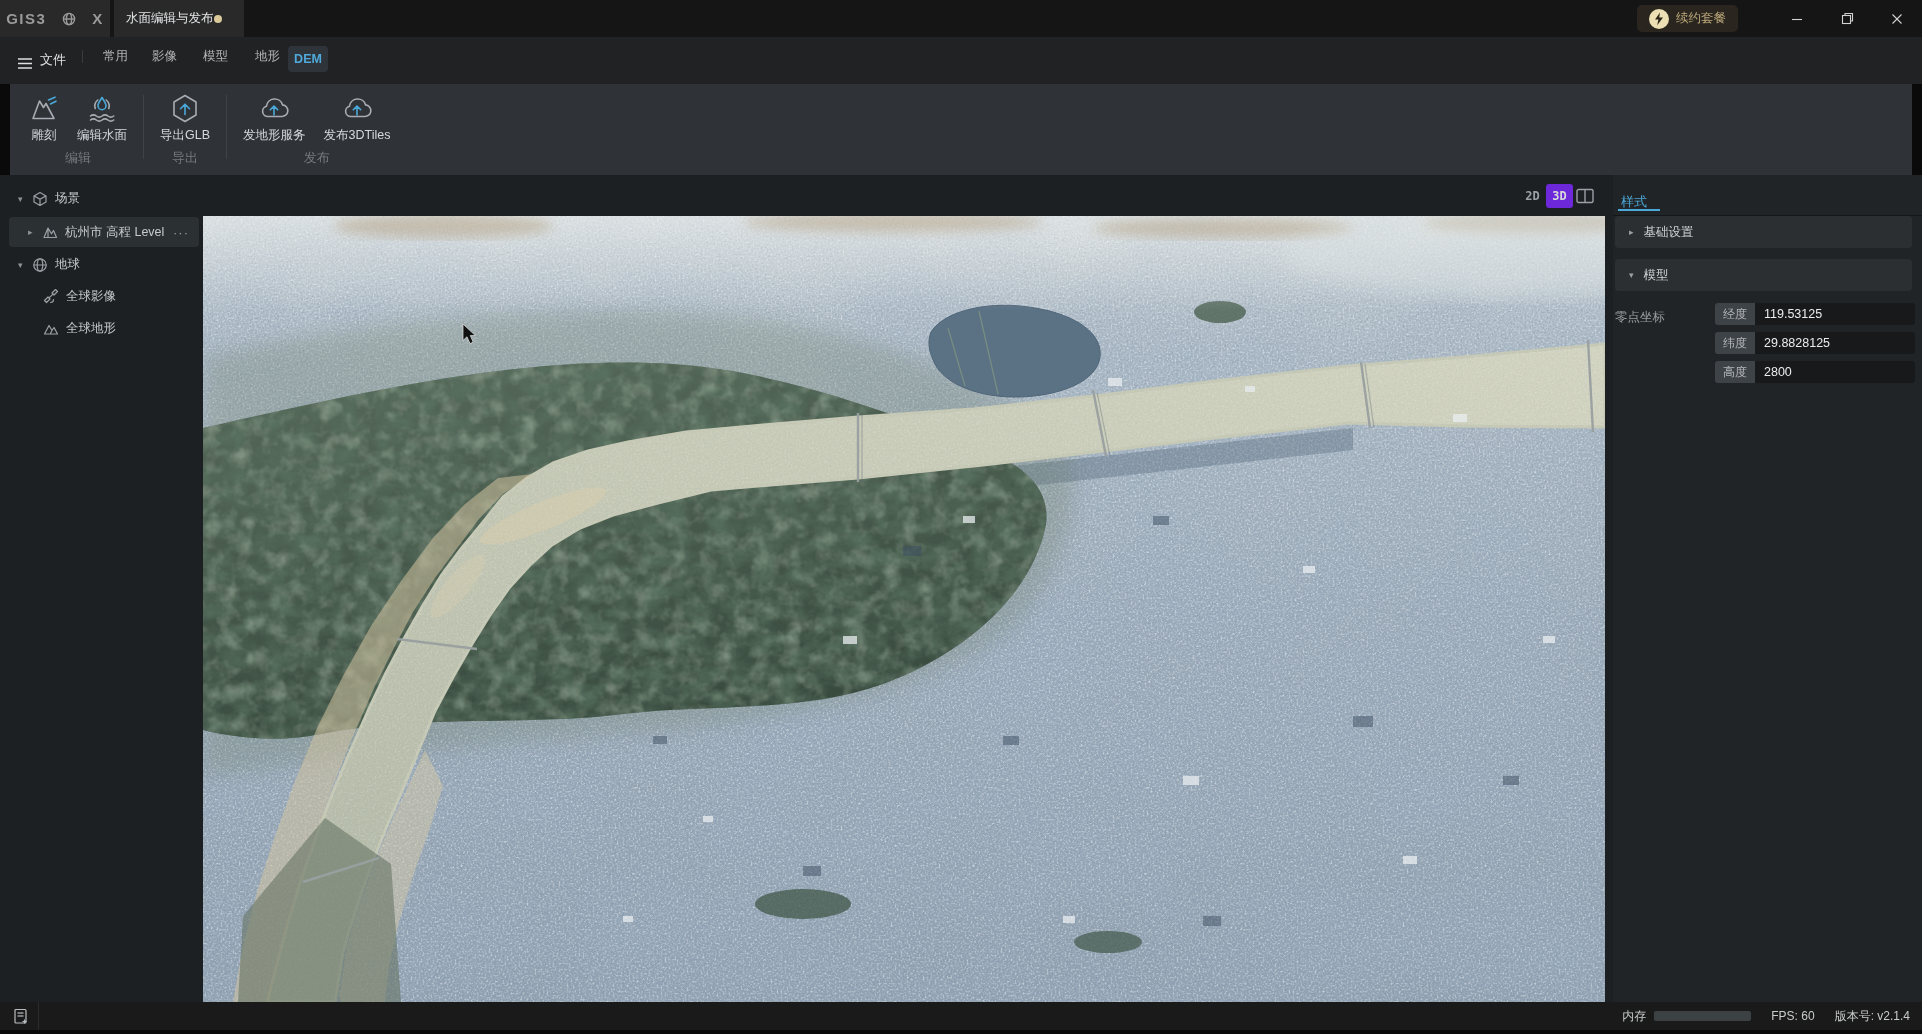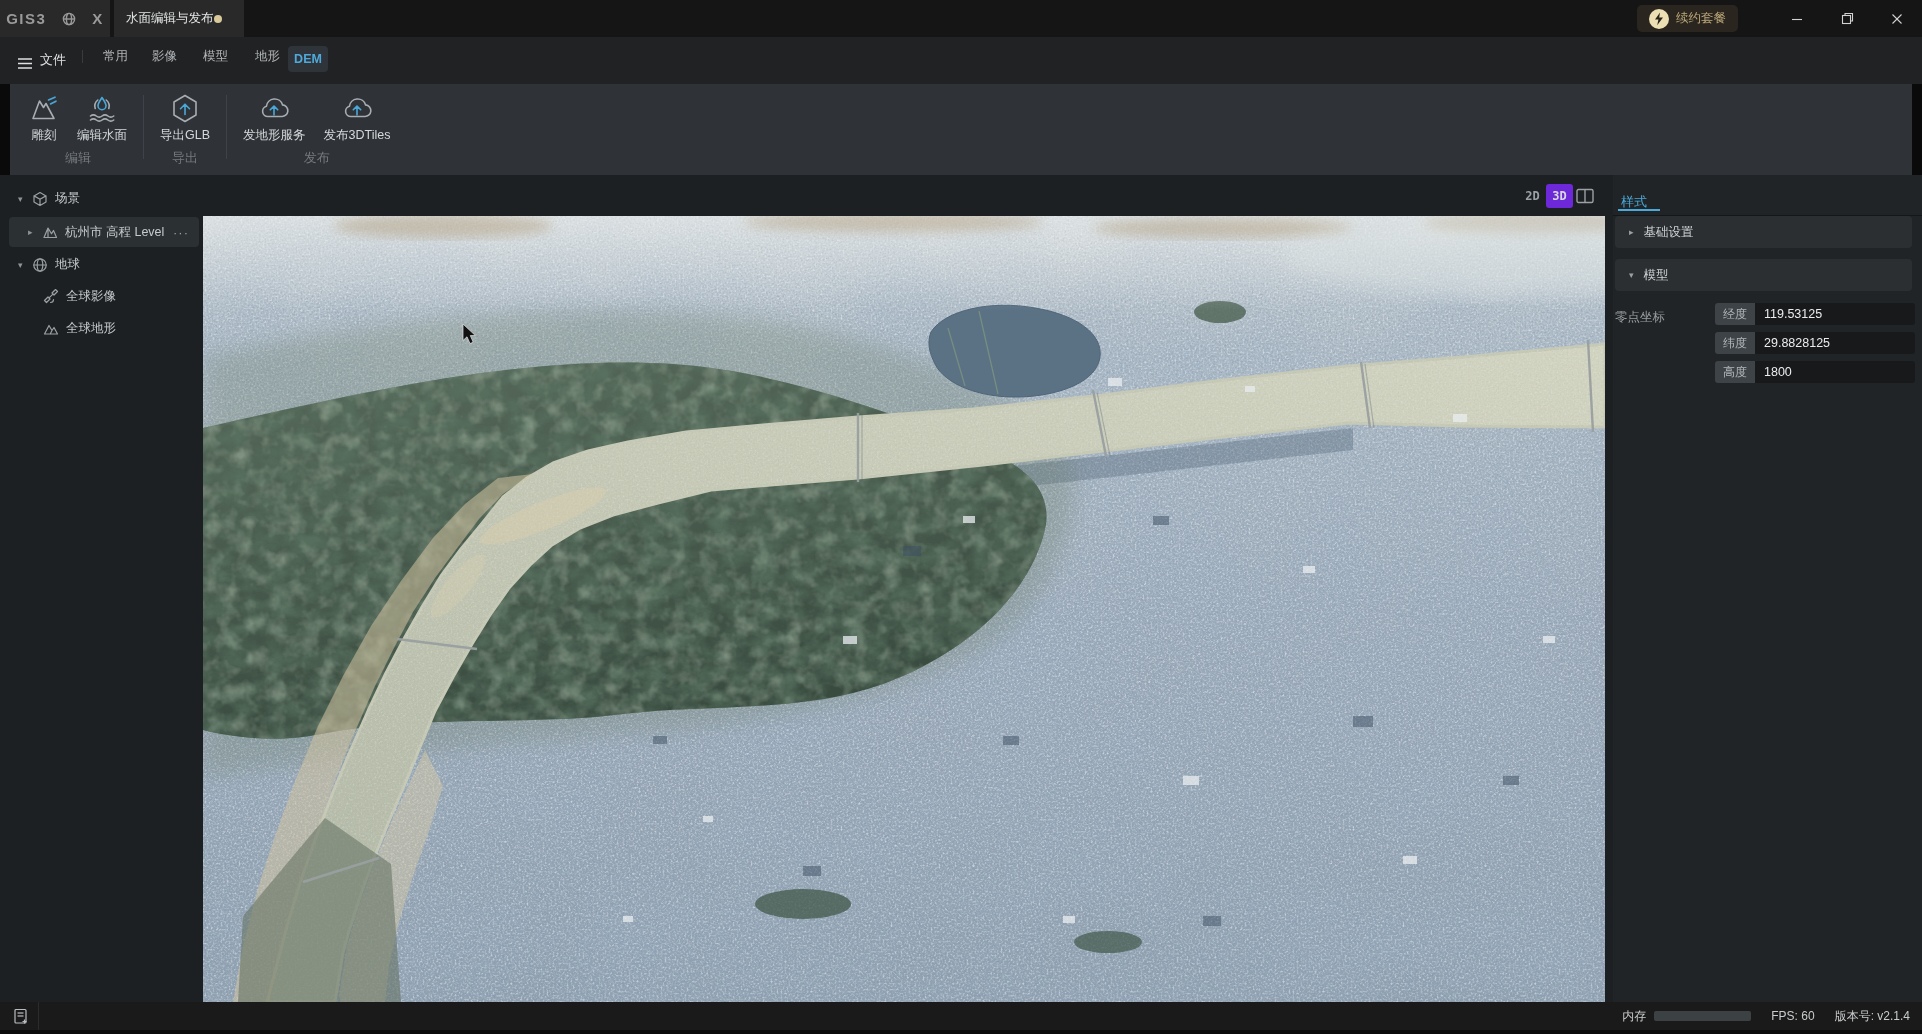--- a/index.html
+++ b/index.html
@@ -456,21 +456,21 @@
       <div class="field">
         <span class="field-label">经度</span>
         <span class="field-value">119.53125</span>
       </div>
       <div class="field">
         <span class="field-label">纬度</span>
         <span class="field-value">29.8828125</span>
       </div>
       <div class="field">
         <span class="field-label">高度</span>
-        <span class="field-value">1800</span>
+        <span class="field-value">2800</span>
       </div>
     </div>
   </div>
 
   <div class="statusbar">
     <span class="sb-icon">
       <svg width="17" height="17" viewBox="0 0 17 17" style="stroke:#b9bdbf;stroke-width:1.2;fill:none;">
           <rect x="3" y="1.5" width="11" height="13.5" rx="1"></rect>
           <line x1="5.5" y1="5" x2="11.5" y2="5"></line>
           <line x1="5.5" y1="8" x2="11.5" y2="8"></line>

